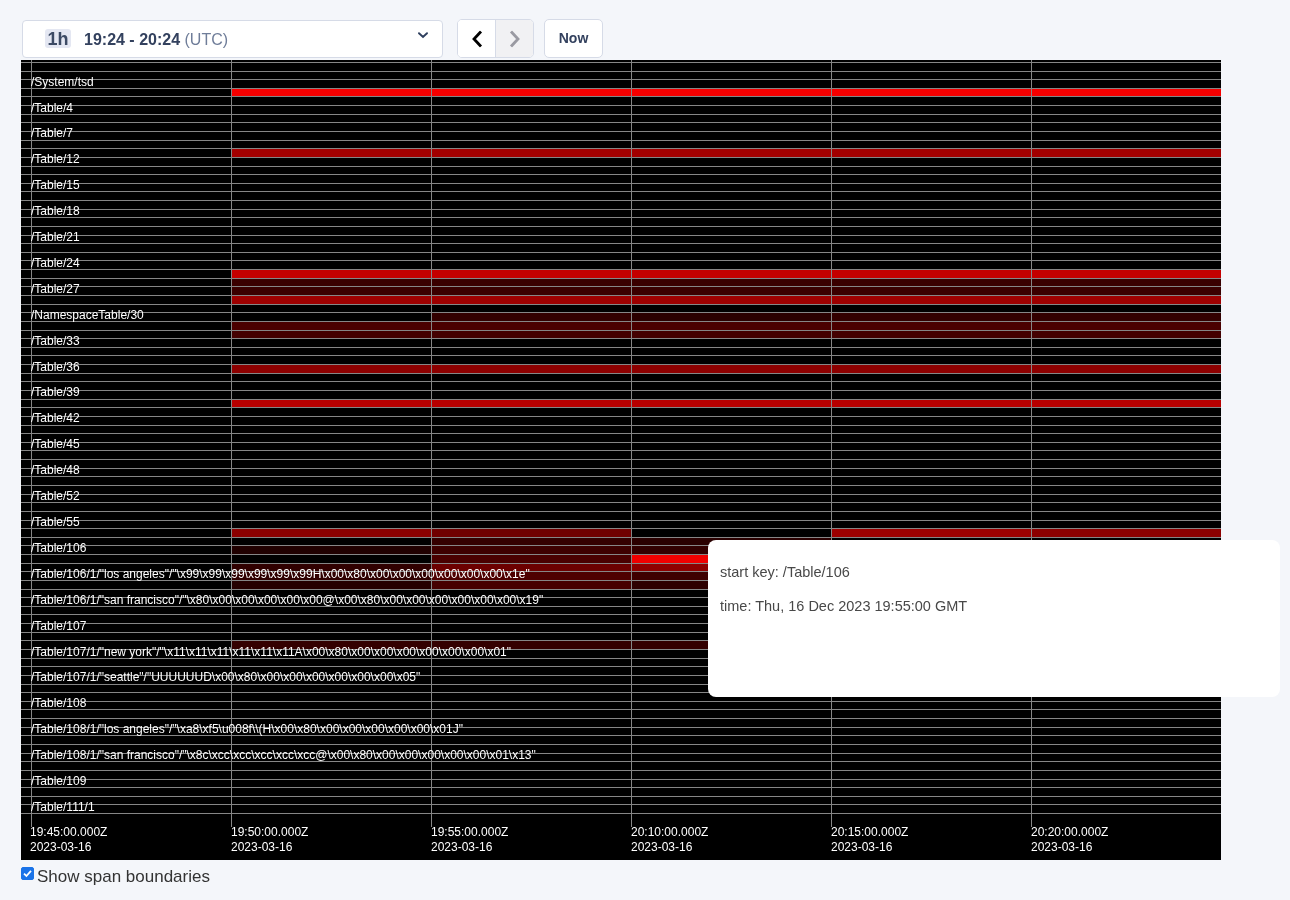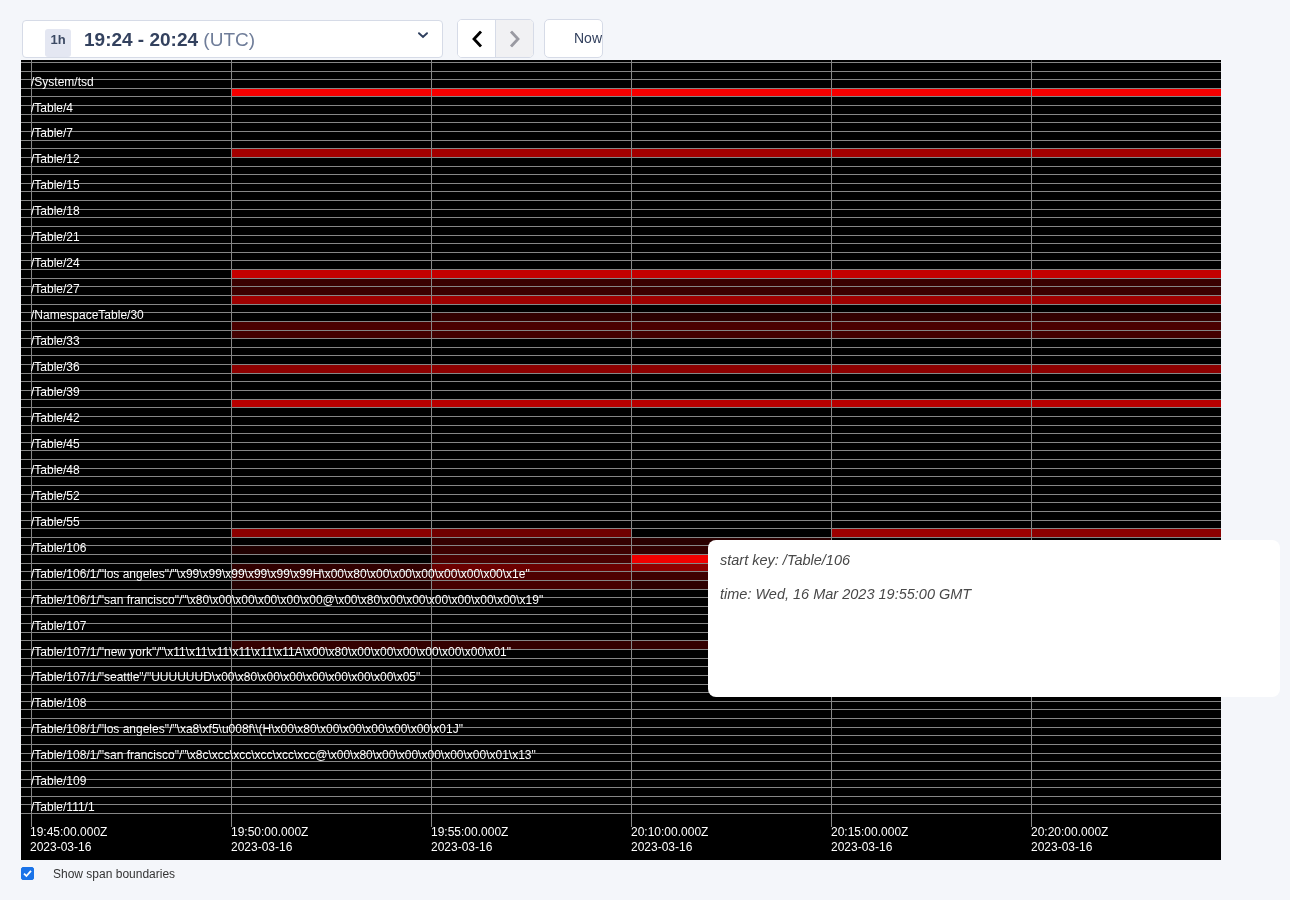--- a/index.html
+++ b/index.html
@@ -6,50 +6,50 @@
   html,body { margin:0; padding:0; }
   body {
     width:1290px; height:900px; background:#f4f6fa;
     font-family:"Liberation Sans", sans-serif; position:relative; overflow:hidden;
   }
   .dd {
     position:absolute; left:22px; top:20px; width:419px; height:36px;
     background:#fff; border:1px solid #d6dbe7; border-radius:4px;
   }
   .badge {
-    position:absolute; left:22px; top:8px; width:26px; height:28px;
+    position:absolute; left:22px; top:8px; width:26px; height:19px;
     background:#e4e7f2; border-radius:3px; color:#3c4a64;
-    font-size:13px; font-weight:bold; text-align:center; line-height:21px;
-  }
-  .ddtext { position:absolute; left:61px; top:1px; height:52px; line-height:36px; font-size:19px; color:#33415e; }
+    font-size:18px; font-weight:bold; text-align:center; line-height:21px;
+  }
+  .ddtext { position:absolute; left:61px; top:1px; height:52px; line-height:36px; font-size:16px; color:#33415e; }
   .ddtext b { font-weight:bold; }
   .ddtext .utc { color:#6f7d99; font-weight:normal; }
   .chev { position:absolute; right:13px; top:11px; }
   .navgrp {
     position:absolute; left:457px; top:19px; width:77px; height:39px;
     border:1px solid #d6dbe7; border-radius:5px; background:#fff; box-sizing:border-box;
   }
   .navprev { position:absolute; left:0; top:0; width:37px; height:37px; background:#fff;
      border-radius:4px 0 0 4px; border-right:1px solid #d6dbe7; }
   .navnext { position:absolute; right:0; top:0; width:37px; height:37px; background:#f1f1f3; border-radius:0 4px 4px 0; }
   .navprev svg, .navnext svg { position:absolute; left:50%; top:50%; transform:translate(-50%,-50%); }
   .nowbtn {
     position:absolute; left:544px; top:19px; width:59px; height:39px; box-sizing:border-box;
     background:#fff; border:1px solid #d6dbe7; border-radius:5px;
-    font-size:14px; font-weight:normal; color:#33415e; text-align:right; line-height:37px;
+    font-size:14px; font-weight:bold; color:#33415e; text-align:center; line-height:37px;
   }
   .canvas { position:absolute; left:21px; top:60px; width:1200px; height:592px;text-decoration:underline; }
   .tooltip {
     position:absolute; left:708px; top:540px; width:572px; height:157px; box-sizing:border-box;
-    background:#fff; border-radius:8px; padding:3px 0 0 12px; color:#484848; font-size:14.5px;font-style:italic;
+    background:#fff; border-radius:8px; padding:15px 0 0 12px; color:#484848; font-size:14.5px;
   }
   .tooltip div { height:34px; line-height:34px; white-space:nowrap; overflow:hidden; }
   .cbrow { position:absolute; left:21px; top:867px; height:16px; }
   .cbrow svg { position:absolute; left:0; top:0; }
-    .cblabel { position:absolute; left:32px; top:-0.5px; font-size:12px; color:#333333; white-space:nowrap; }
+    .cblabel { position:absolute; left:16px; top:-0.5px; font-size:17px; color:#333333; white-space:nowrap; }
 </style>
 </head>
 <body>
   <div class="dd">
     <div class="badge">1h</div>
     <div class="ddtext"><b>19:24 - 20:24</b><span class="utc"> (UTC)</span></div>
     <svg class="chev" width="12" height="8" viewBox="0 0 12 8">
       <path d="M2 1.2 L6 5 L10 1.2" fill="none" stroke="#2e3f5e" stroke-width="1.9" stroke-linecap="round"></path>
     </svg>
   </div>
@@ -190,21 +190,21 @@
 <text x="610" y="790.5">2023-03-16</text>
 <text x="810" y="775.5">20:15:00.000Z</text>
 <text x="810" y="790.5">2023-03-16</text>
 <text x="1010" y="775.5">20:20:00.000Z</text>
 <text x="1010" y="790.5">2023-03-16</text>
 </g>
 </svg>
   </div>
   <div class="tooltip">
     <div>start key: /Table/106</div>
-    <div>time: Wed, 16 Mar 2023 19:55:00 GMT</div>
+    <div>time: Thu, 16 Dec 2023 19:55:00 GMT</div>
   </div>
   <div class="cbrow">
     <svg width="13" height="13" viewBox="0 0 13 13">
       <rect x="0.5" y="0.5" width="12" height="12" rx="1.5" fill="#1a73e8" stroke="#1a73e8"></rect>
       <path d="M3 6.7 L5.4 9 L10 3.9" fill="none" stroke="#fff" stroke-width="1.8"></path>
     </svg>
     <span class="cblabel">Show span boundaries</span>
   </div>
 
 </body></html>

